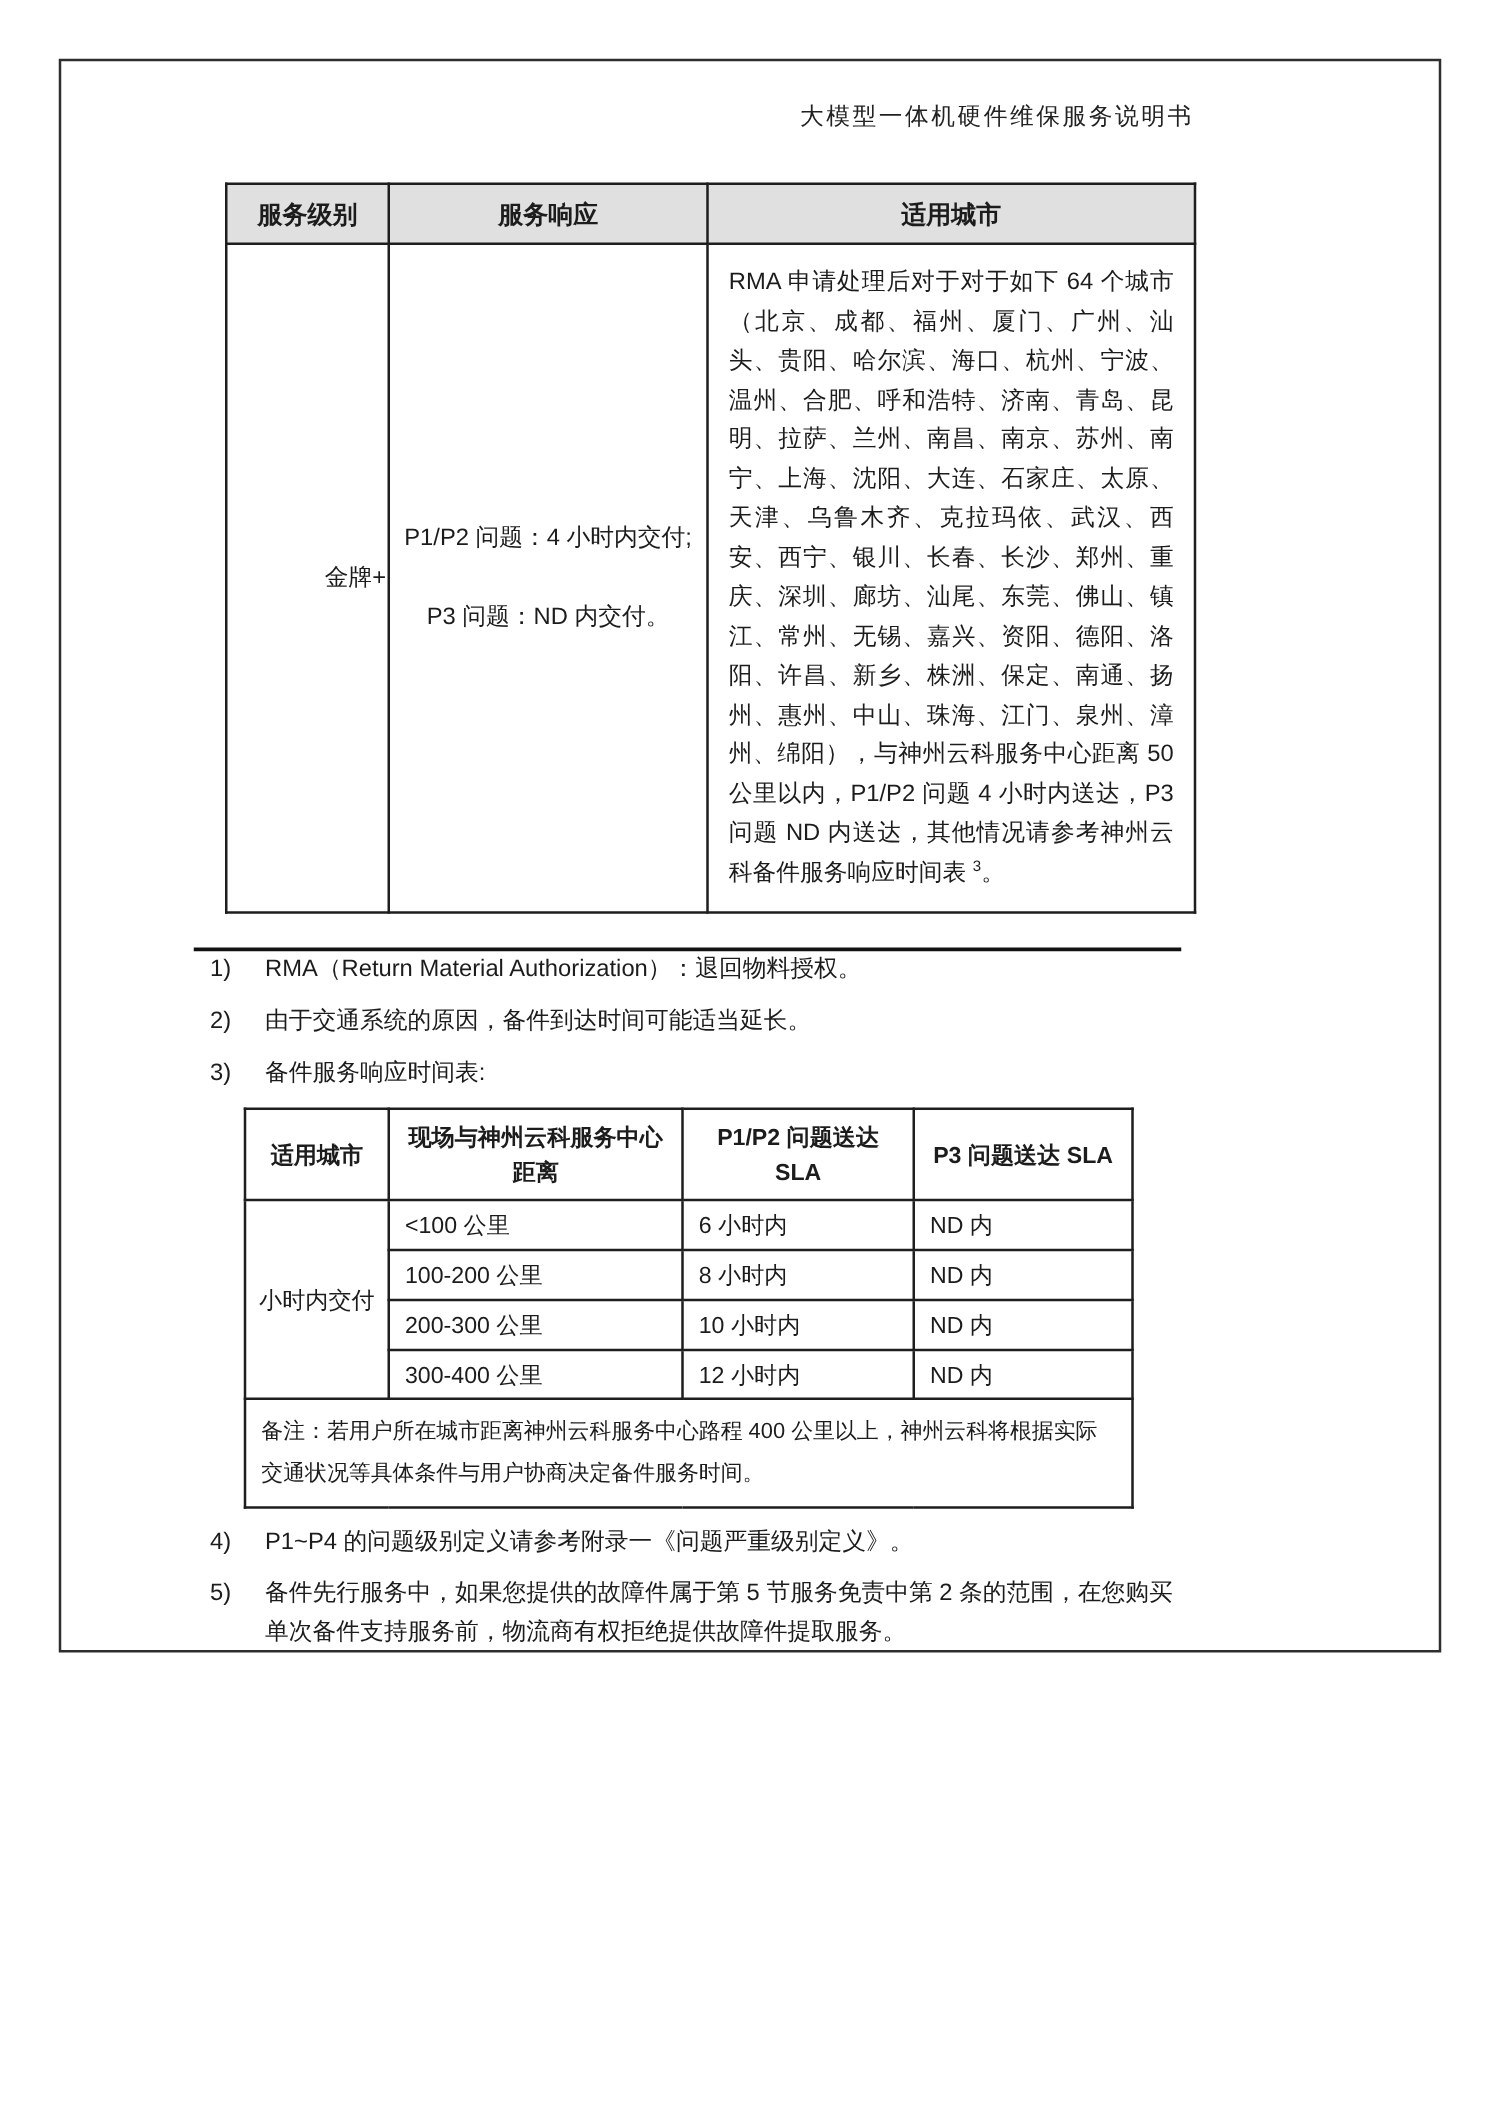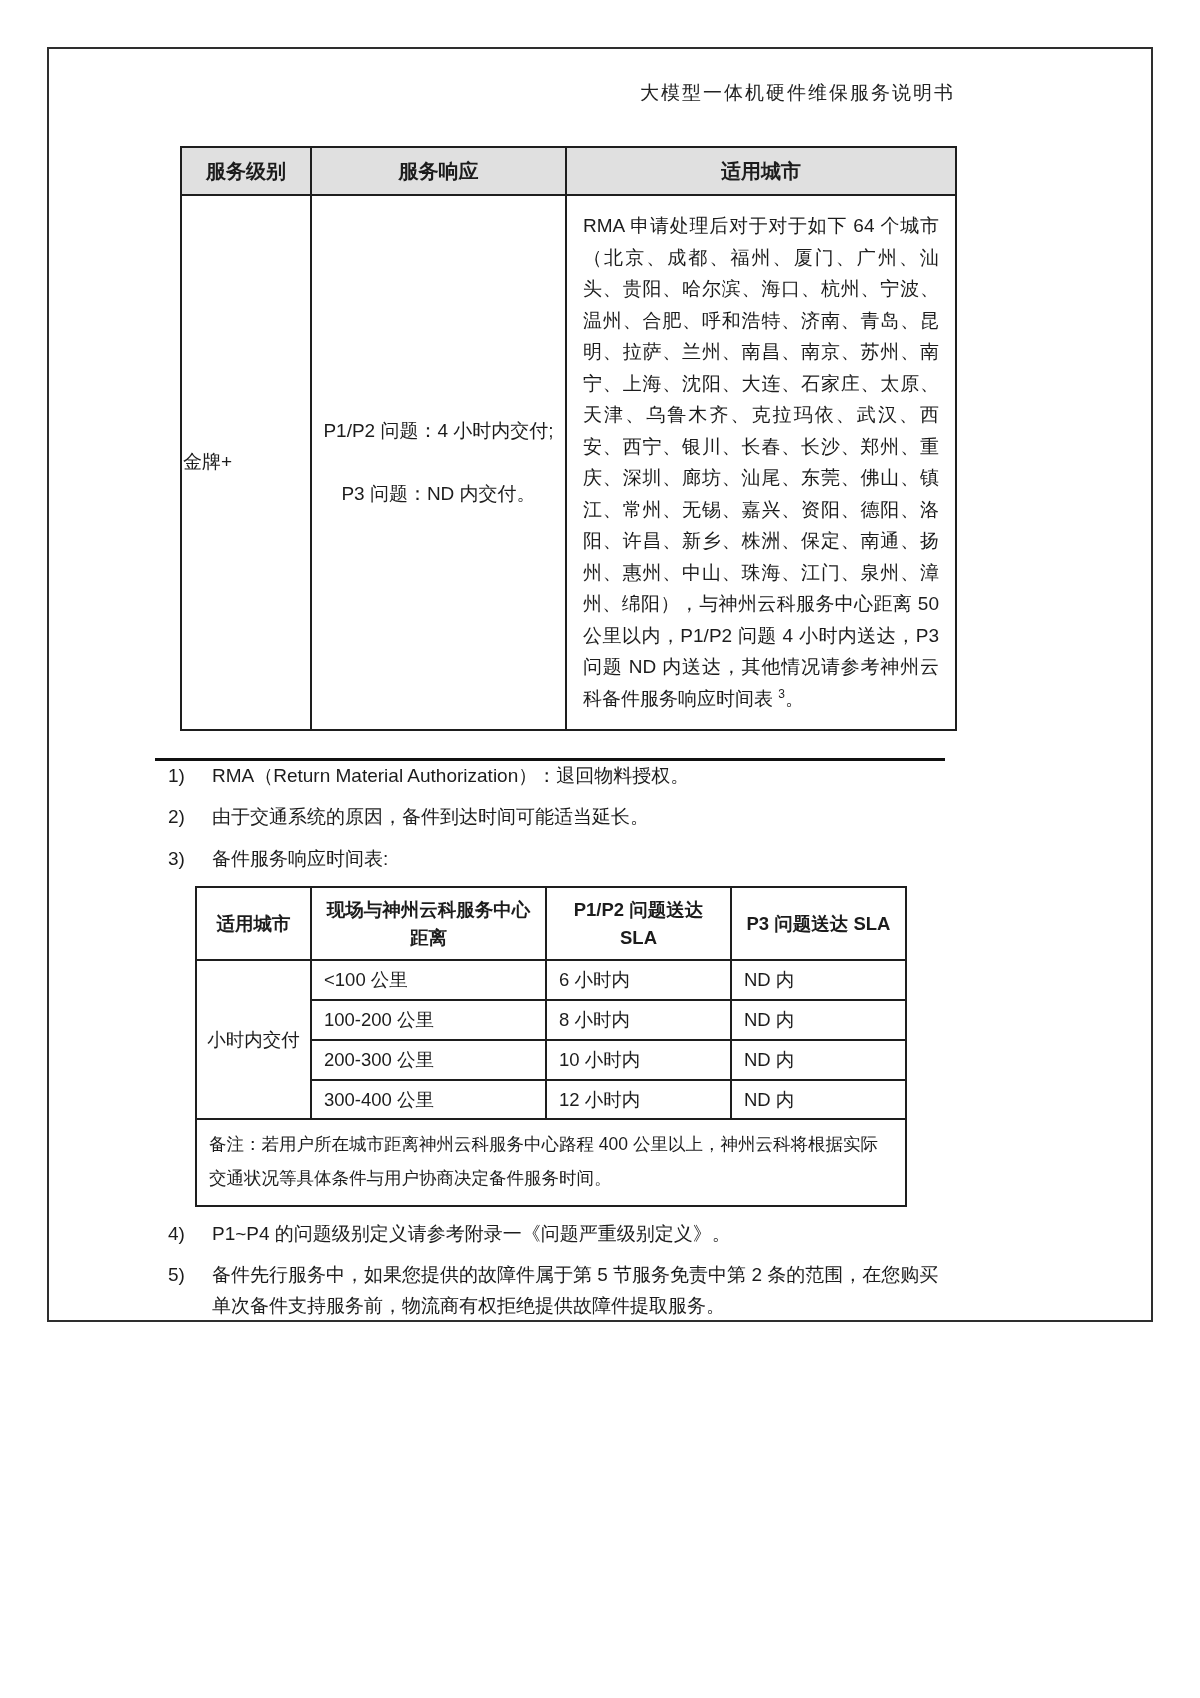--- a/index.html
+++ b/index.html
@@ -17,21 +17,21 @@
     font-family:"Liberation Serif","DejaVu Serif",serif;
     font-size:19px; color:#222; letter-spacing:2px; font-weight:normal;
   }
   .content { position:absolute; left:155px; top:146px; width:800px; }
 
   
   table.svc { border-collapse:collapse; margin-left:25px; width:775px; table-layout:fixed; }
   .svc th, .svc td { border:2px solid #1e1e1e; }
   .svc th { background:#e0e0e0; font-size:20px; font-weight:bold; height:46px; text-align:center; padding:0 4px; }
   .svc td { font-size:19px; vertical-align:middle; }
-  .svc .level { text-align:left; }
+  .svc .level { text-align:right; }
   .svc .resp { text-align:center; padding:20px 10px; line-height:1.65;margin-top:32px; }
   .resp p { margin:0; }
   .resp p.gap { margin-bottom:31px; }
   .svc .cities { text-align:justify; padding:14px 16px; line-height:1.66; }
   .cities sup { font-size:12px; line-height:0; }
 
   .divider { height:3px; background:#111; margin:27px 0 0 0; width:790px; }
 
   .notes-title { font-weight:bold; font-size:19px; margin:21px 0 13px 0; color:#111; }
 

